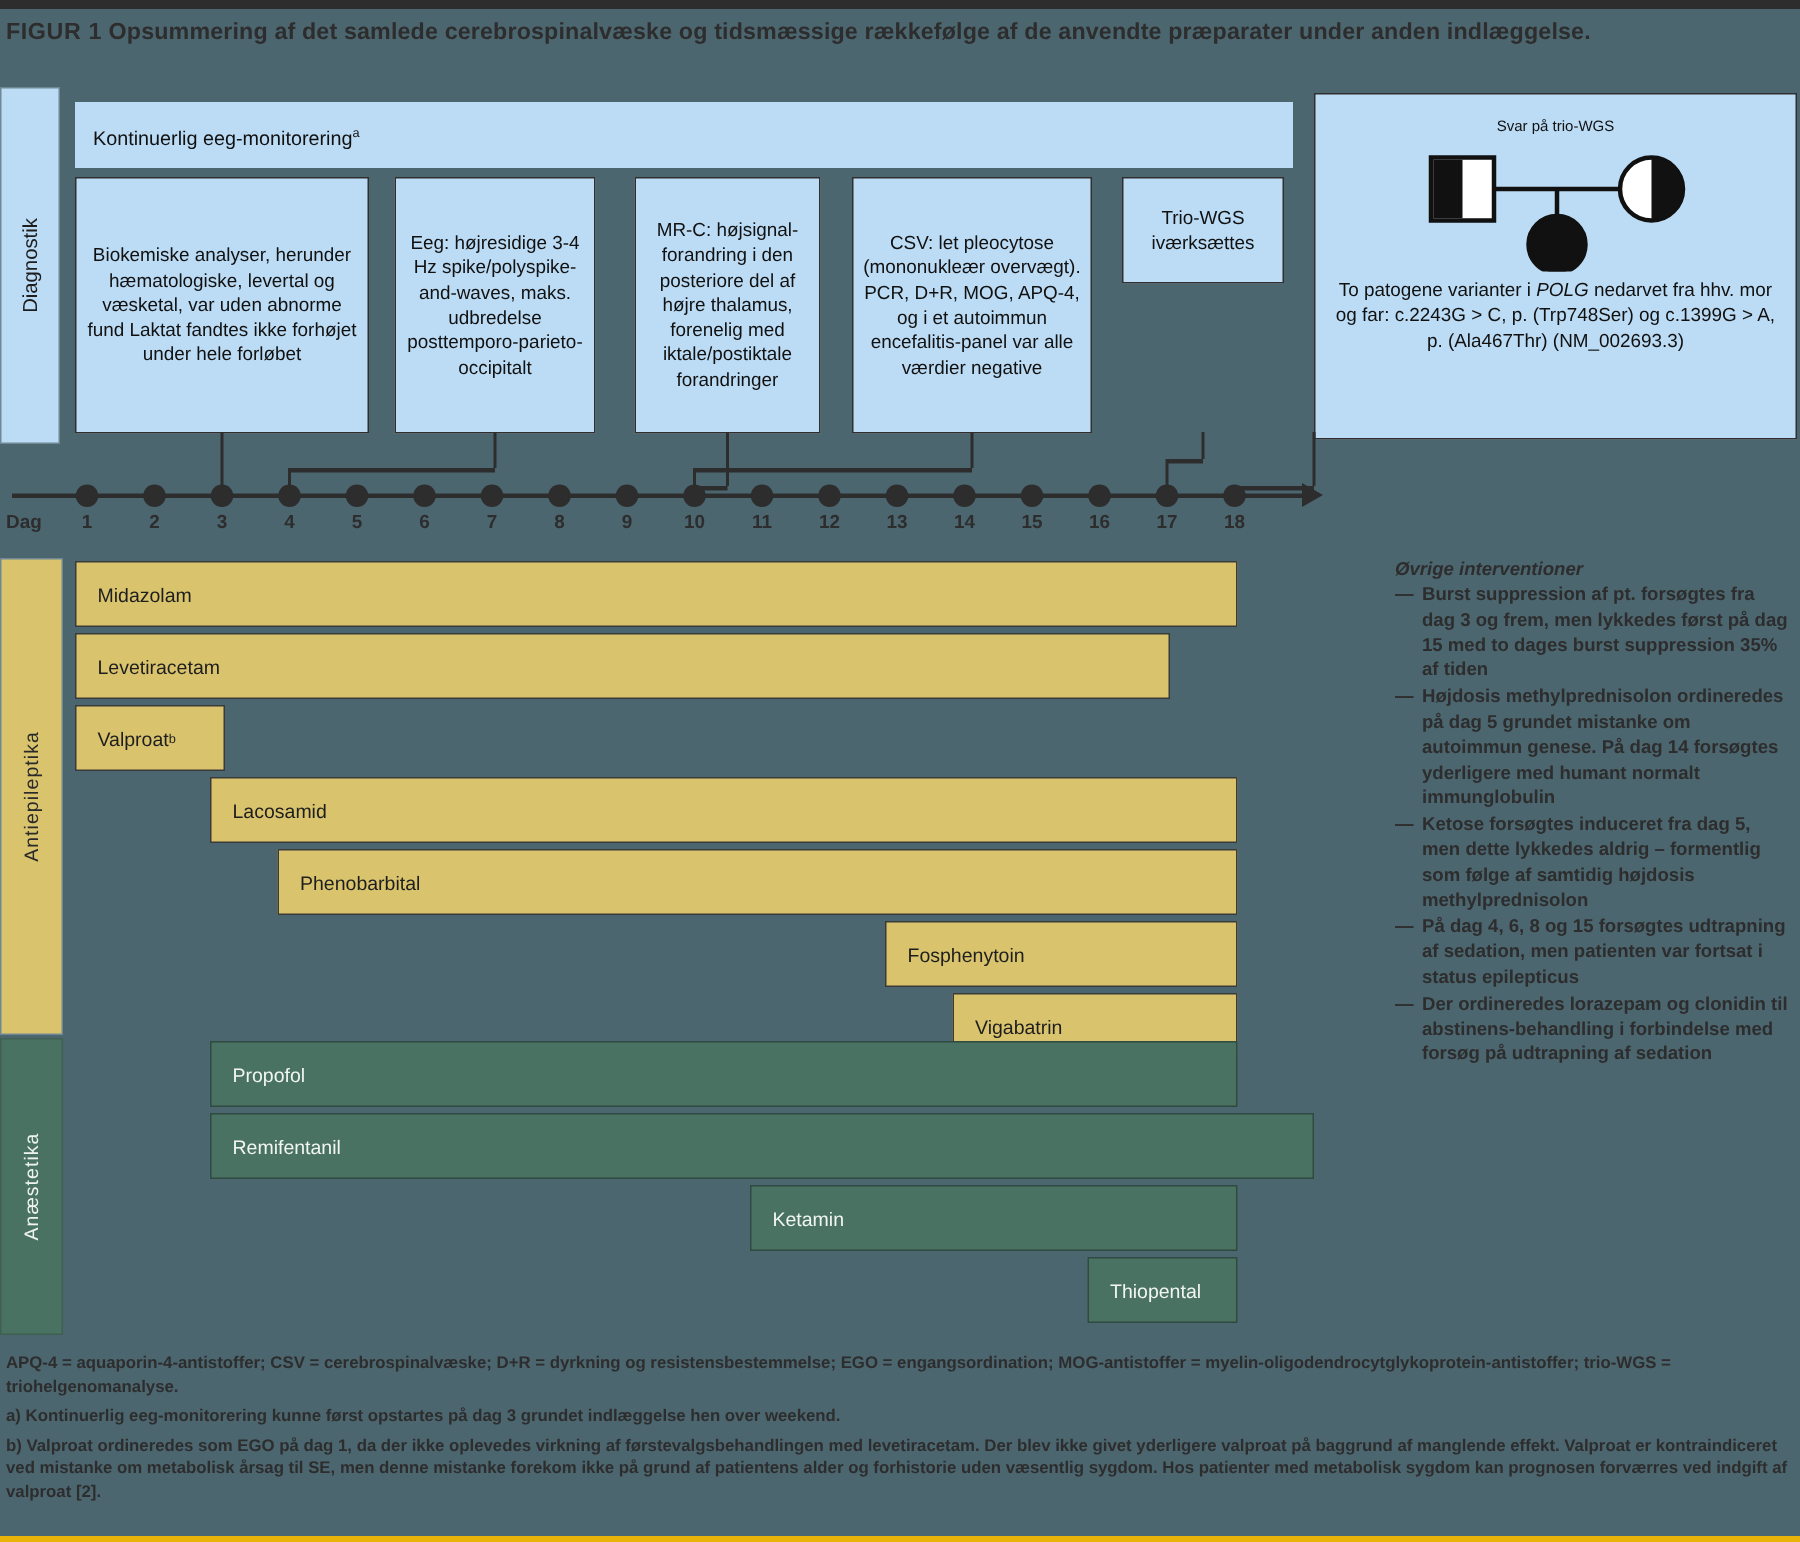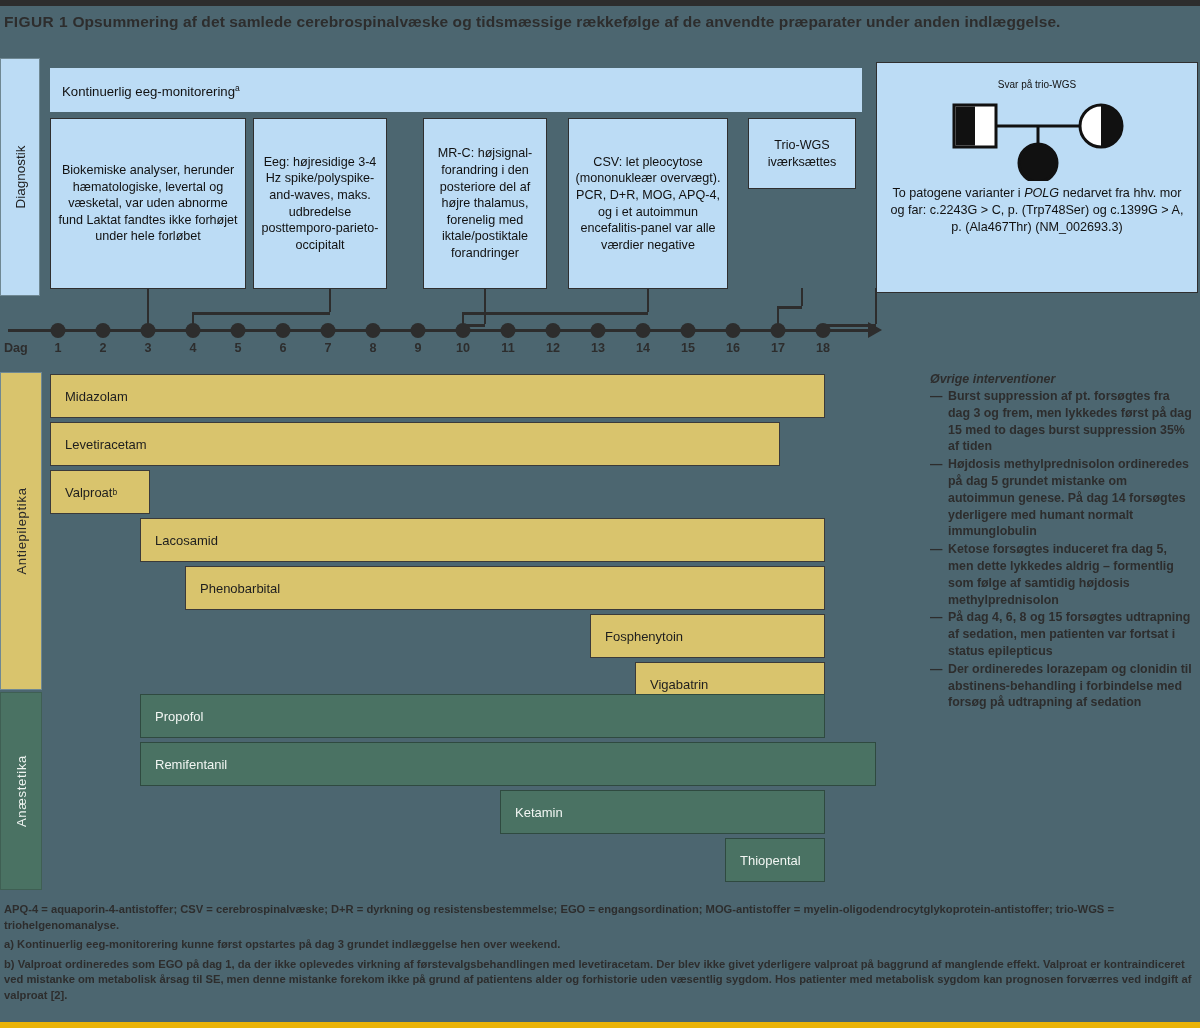--- a/index.html
+++ b/index.html
@@ -41,21 +41,21 @@
     position:absolute; background:#bcdcf5; border:1.5px solid #2f2f2f;
     font-size:12.6px; line-height:16.6px; text-align:center; color:#111;
     padding:4px 5px; display:flex; align-items:center; justify-content:center;
   }
   #box-eeg-monitor {
     left:50px; top:10px; width:812px; height:44px;
     border:none; justify-content:flex-start; text-align:left;
     padding-left:12px; font-size:13.2px;
   }
   #box-biokemi { left:50px;  top:60px; width:196px; height:171px; }
-  #box-eeg     { left:253px; top:60px; width:134px; height:171px; }
+  #box-eeg     { left:263px; top:60px; width:134px; height:171px; }
   #box-mrc     { left:423px; top:60px; width:124px; height:171px; }
   #box-csv     { left:568px; top:60px; width:160px; height:171px; }
   #box-wgs     { left:748px; top:60px; width:108px; height:71px; }
 
   sup { font-size:8.5px; vertical-align:super; }
 
   
   #wgs-panel {
     position:absolute; left:876px; top:62px; width:322px; height:231px;
     background:#bcdcf5; border:1.5px solid #2f2f2f;
@@ -113,21 +113,21 @@
   #notes { position:absolute; left:930px; top:372px; width:262px; }
   #notes-title { font-size:12.4px; font-weight:bold; font-style:italic; color:#2d2d2d; margin-bottom:2px; }
   .note-item { display:flex; font-size:12.4px; font-weight:bold; line-height:16.8px; color:#2d2d2d; margin-top:1px; }
   .note-dash { width:18px; flex:0 0 18px; }
   .note-text { flex:1; }
 
   
   #footnotes {
     position:absolute; left:0; top:896px; width:1200px; height:132px;
     padding:6px 6px 0 4px;
-    border-bottom:6px solid #eab308;
+    border-bottom:4px solid #eab308;
     background:#4c6670;
   }
   .fn { font-size:11.2px; font-weight:bold; line-height:15.6px; color:#2d2d2d; margin-bottom:4px; }
 </style>
 </head>
 <body>
 
 <div id="titlebar">
   <div id="title-text">
     <span class="figlabel">FIGUR 1</span>

